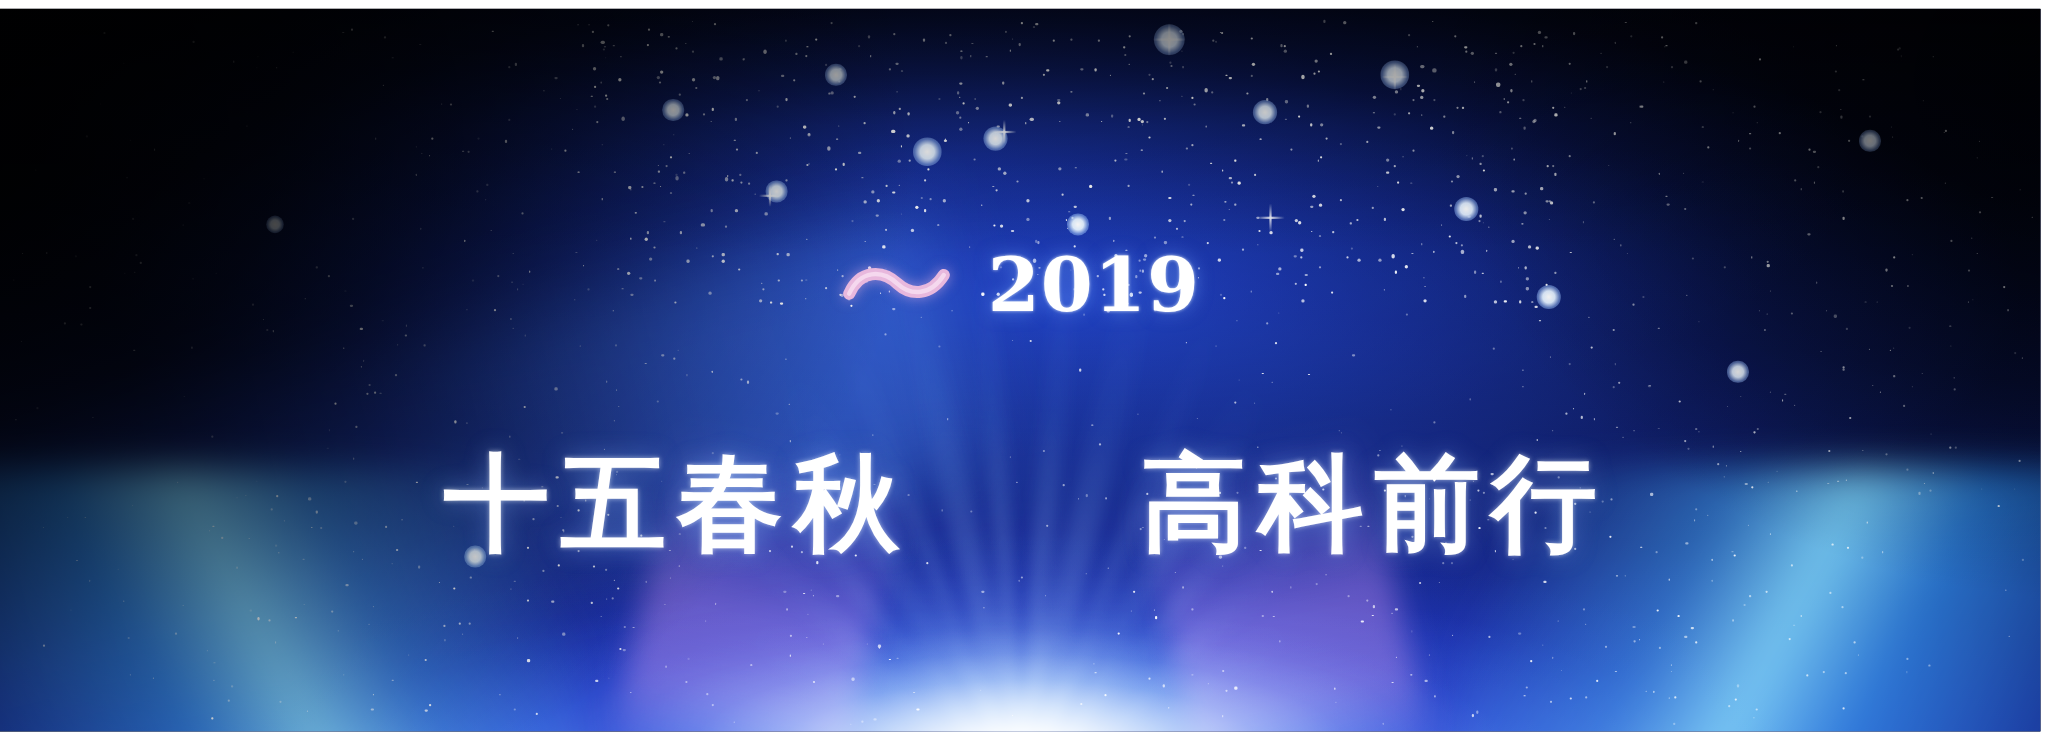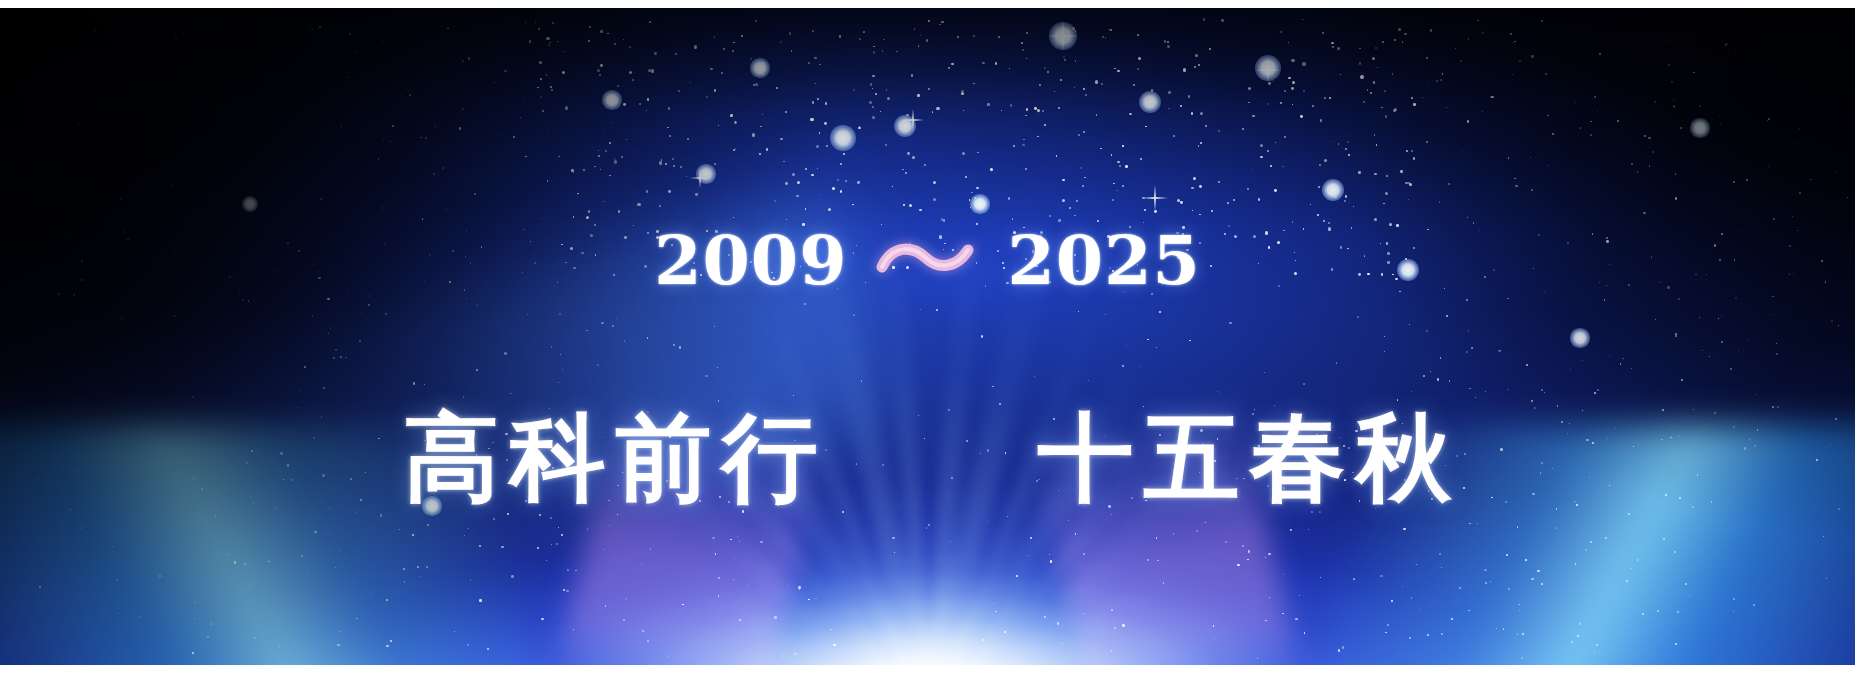--- a/index.html
+++ b/index.html
@@ -1688,33 +1688,32 @@
     <div class="aurora aurora-left"></div>
     <div class="aurora aurora-right"></div>
     <div class="burst-halo"></div>
     <div class="burst-core"></div>
 
     <div class="bg-layer bg-vignette"></div>
 
     <div class="content">
 
       <div class="year-row">
-        <span class="year">2009</span>
 
         <span class="tilde-wrap">
           <svg width="104" height="48" viewBox="0 0 104 48" aria-hidden="true">
             <path d="M6 31 C16 9, 36 9, 50 22 C62 33, 80 33, 92 14" fill="none" stroke="#e8b8dd" stroke-width="11" stroke-linecap="round"></path>
             <path d="M6 31 C16 9, 36 9, 50 22 C62 33, 80 33, 92 14" fill="none" stroke="#f7ddf1" stroke-width="4" stroke-linecap="round" opacity="0.85"></path>
           </svg>
         </span>
 
-        <span class="year">2025</span>
+        <span class="year">2019</span>
       </div>
 
 
       <div class="headline-row">
+        <span class="headline">十五春秋</span>
         <span class="headline">高科前行</span>
-        <span class="headline">十五春秋</span>
       </div>
 
     </div>
   </div>
 </div>
 
 </body></html>

